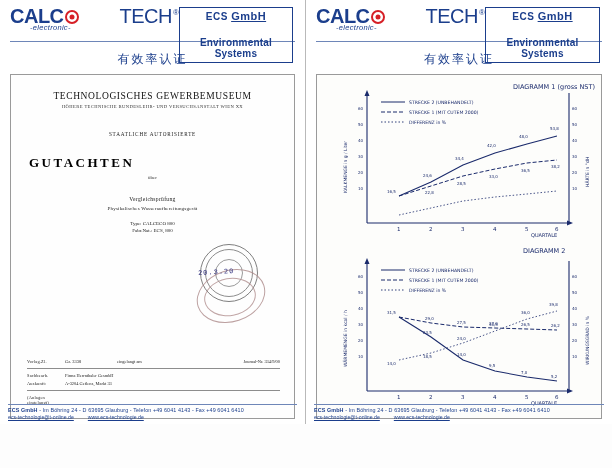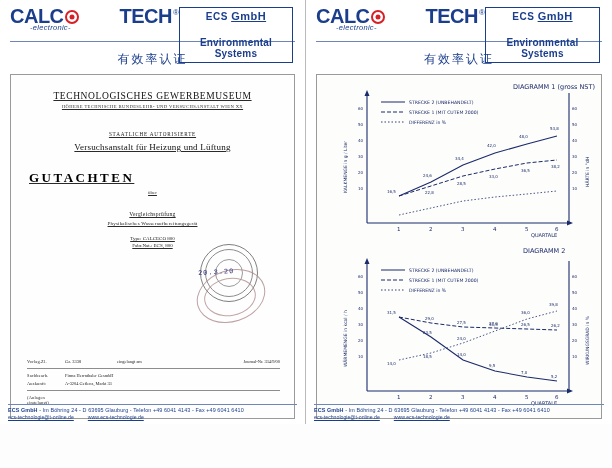--- a/index.html
+++ b/index.html
@@ -60,21 +60,21 @@
     content: "";
     position: absolute;
     left: 50%; top: 50%;
     width: 5px; height: 5px;
     background: #d61f26;
     border-radius: 50%;
     transform: translate(-50%,-50%);
   }
   .logo .tech {
     font-size: 20px;
-    font-weight: bold;
+    font-weight: normal;
     letter-spacing: -0.5px;
     color: #1b3e8c;
     padding-left: 40px;
   }
   .logo .reg {
     font-size: 8px;
     color: #1b3e8c;
     position: relative;
     top: -8px;
     margin-left: 1px;
@@ -128,21 +128,20 @@
   
   .cert {
     position: relative;
     border: 1px solid #9a9a9a;
     height: 345px;
     margin: 2px 2px 0 2px;
     background: #fefefe;
     overflow: hidden;
     font-family: "Liberation Serif", serif;
     color: #2a2a2a;
-    text-decoration: underline;
   }
   .cert-inner { padding: 16px 18px 6px 18px; }
   .c-museum {
     text-align: center;
     font-size: 9.5px;
     letter-spacing: 0.6px;
     color: #111;
   }
   .c-museum-sub {
     text-align: center;
@@ -338,21 +337,20 @@
     </div>
     <div class="hdr-rule"></div>
 
     <div class="cjk-title">有效率认证</div>
 
     <div class="cert">
       <div class="cert-inner">
         <div class="c-museum">TECHNOLOGISCHES GEWERBEMUSEUM</div>
         <div class="c-museum-sub">HÖHERE TECHNISCHE BUNDESLEHR- UND VERSUCHSANSTALT WIEN XX</div>
         <div class="c-auth">STAATLICHE AUTORISIERTE</div>
-        <div class="c-versuch">Versuchsanstalt für Heizung und Lüftung</div>
         <div class="c-gutachten">GUTACHTEN</div>
         <div class="c-ueber">über</div>
         <div class="c-sub1">Vergleichsprüfung</div>
         <div class="c-sub2">Physikalisches Wasseraufbereitungsgerät</div>
         <div class="c-type">
           <div>Type: CALCECO 800</div>
           <div>Fabr.Nat.: ECS, 800</div>
         </div>
       </div>
 

